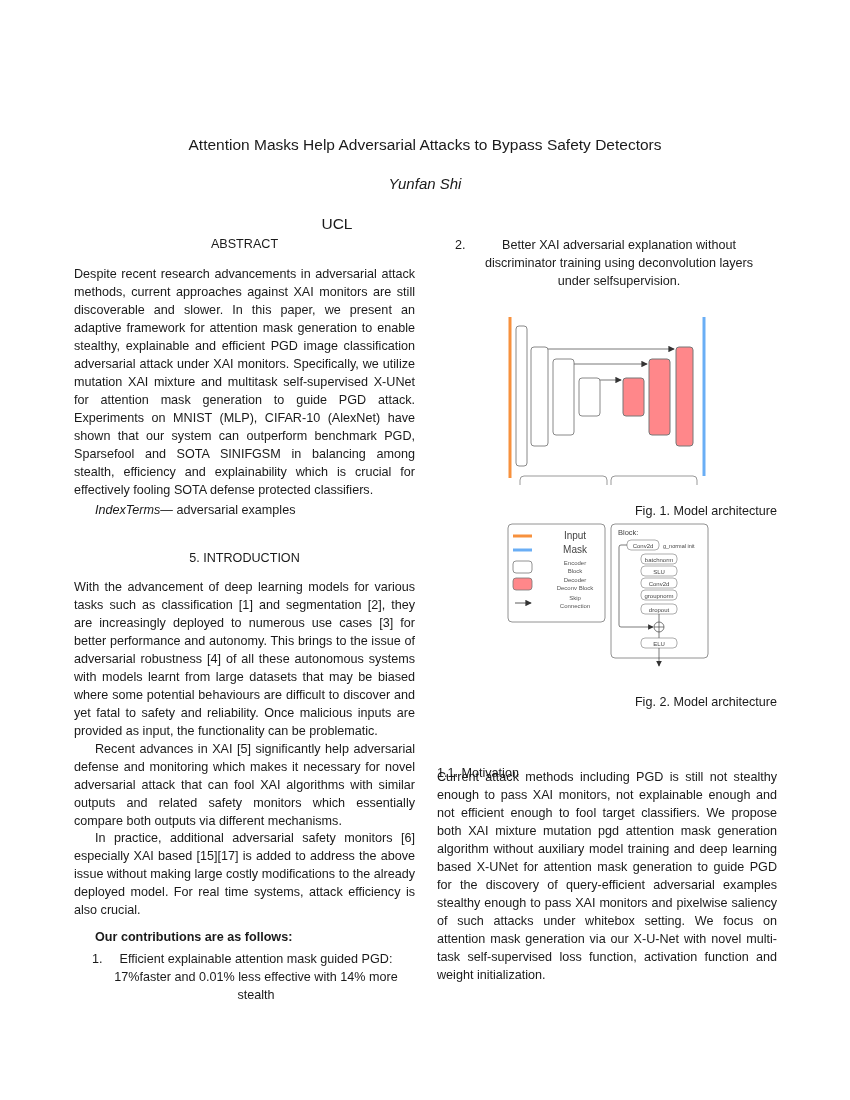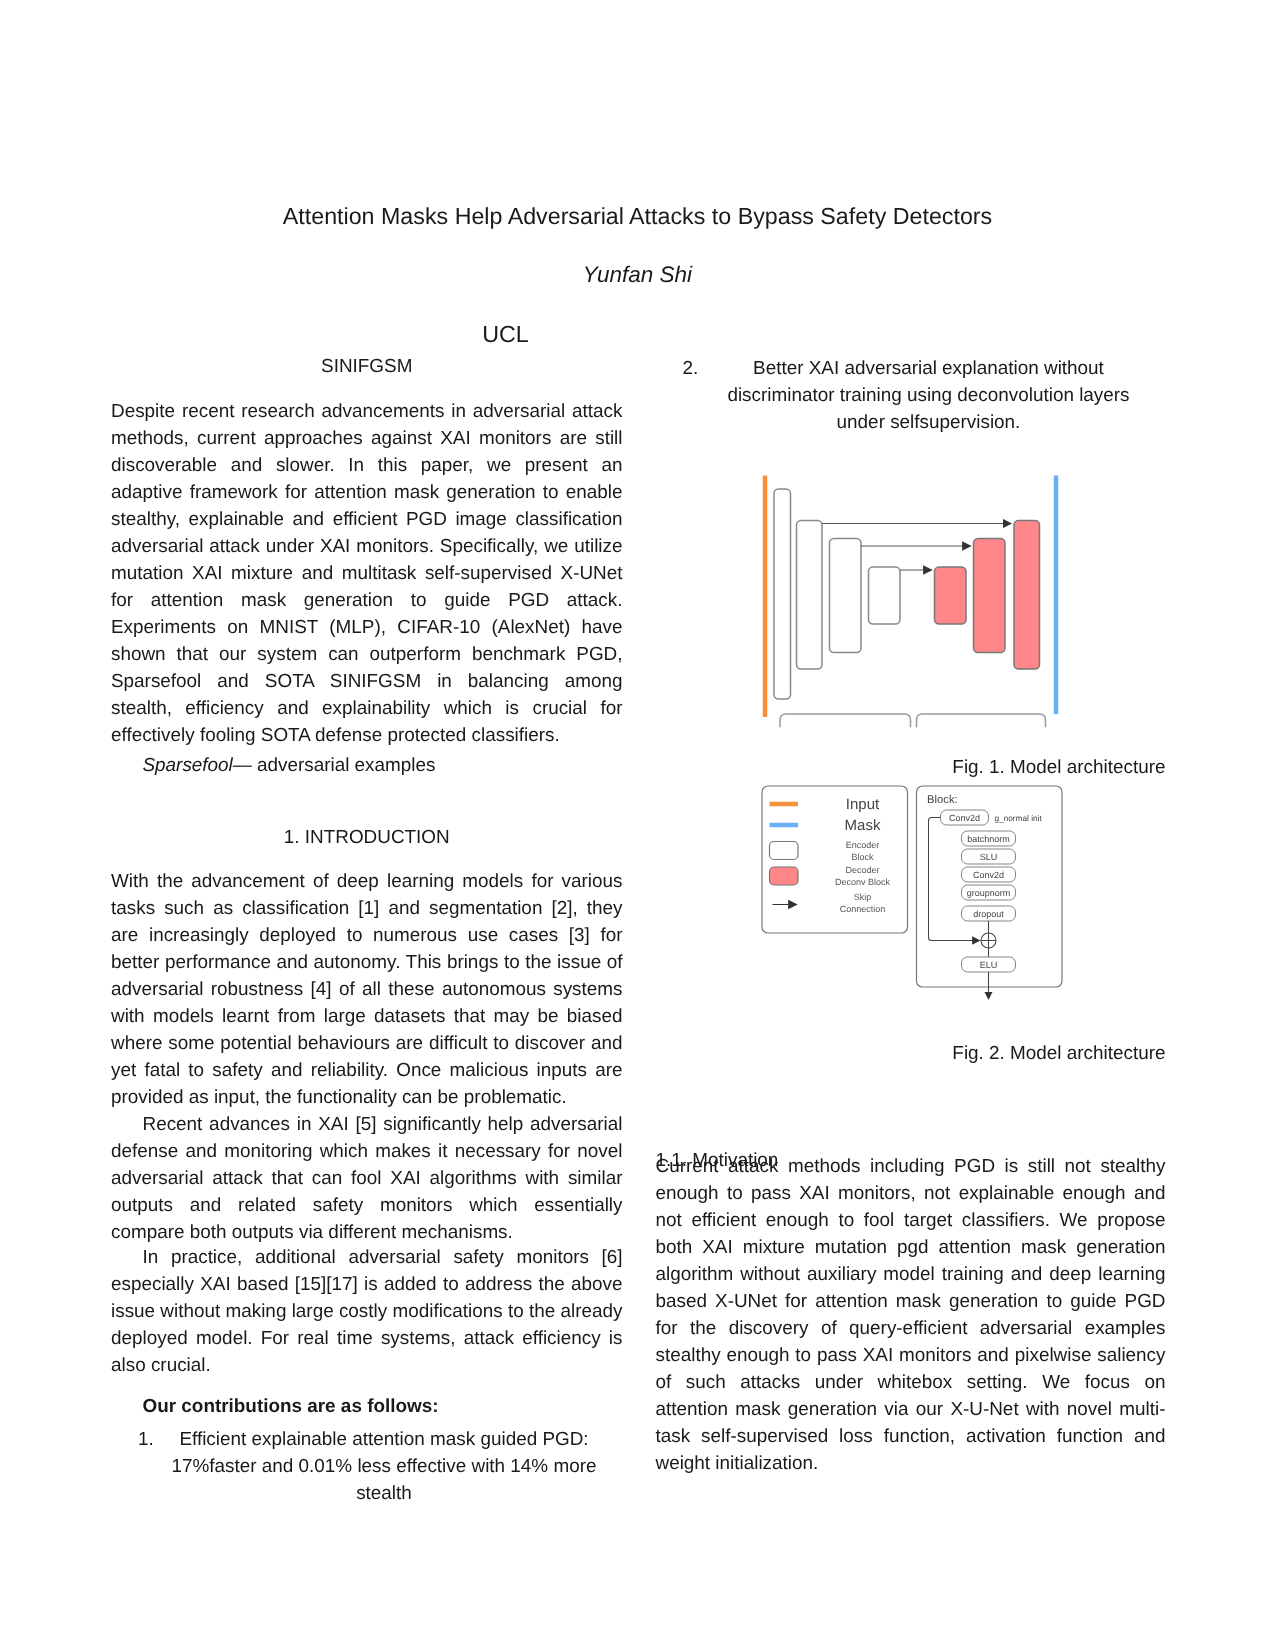--- a/index.html
+++ b/index.html
@@ -22,28 +22,28 @@
     .italic { font-style: italic; }
     svg text { font-family: "Liberation Sans", "DejaVu Sans", sans-serif; }
   </style>
 </head>
 <body>
 
 <div class="abs title">Attention Masks Help Adversarial Attacks to Bypass Safety Detectors</div>
 <div class="abs author">Yunfan Shi</div>
 <div class="abs affil">UCL</div>
 
-<div class="abs col-left heading" style="top:237px;">SINIFGSM</div>
+<div class="abs col-left heading" style="top:237px;">ABSTRACT</div>
 <div class="abs col-left para" style="top:265px;">Despite recent research advancements in adversarial attack methods, current approaches against XAI monitors are still discoverable and slower. In this paper, we present an adaptive framework for attention mask generation to enable stealthy, explainable and efficient PGD image classification adversarial attack under XAI monitors. Specifically, we utilize mutation XAI mixture and multitask self-supervised X-UNet for attention mask generation to guide PGD attack. Experiments on MNIST (MLP), CIFAR-10 (AlexNet) have shown that our system can outperform benchmark PGD, Sparsefool and SOTA SINIFGSM in balancing among stealth, efficiency and explainability which is crucial for effectively fooling SOTA defense protected classifiers.</div>
 
 <div class="abs col-left" style="top:503px; padding-left:21px; font-size:12.6px;">
-  <span class="italic">Sparsefool</span><span>— adversarial examples</span>
+  <span class="italic">IndexTerms</span><span>— adversarial examples</span>
 </div>
 
-<div class="abs col-left heading" style="top:551px;">1.  INTRODUCTION</div>
+<div class="abs col-left heading" style="top:551px;">5.  INTRODUCTION</div>
 
 <div class="abs col-left para" style="top:578px;">With the advancement of deep learning models for various tasks such as classification [1] and segmentation [2], they are increasingly deployed to numerous use cases [3] for better performance and autonomy. This brings to the issue of adversarial robustness [4] of all these autonomous systems with models learnt from large datasets that may be biased where some potential behaviours are difficult to discover and yet fatal to safety and reliability. Once malicious inputs are provided as input, the functionality can be problematic.</div>
 <div class="abs col-left para indent" style="top:740px;">Recent advances in XAI [5] significantly help adversarial defense and monitoring which makes it necessary for novel adversarial attack that can fool XAI algorithms with similar outputs and related safety monitors which essentially compare both outputs via different mechanisms.</div>
 <div class="abs col-left para indent" style="top:829px;">In practice, additional adversarial safety monitors [6] especially XAI based [15][17] is added to address the above issue without making large costly modifications to the already deployed model. For real time systems, attack efficiency is also crucial.</div>
 <div class="abs col-left para indent" style="top:928px;font-weight:bold;">Our contributions are as follows:</div>
 
 <div class="abs list-item" style="left:92px; width:310px; top:950px;">
   <span class="list-num">1.</span>
   <span class="list-text">Efficient explainable attention mask guided PGD: 17%faster and 0.01% less effective with 14% more stealth</span>
 </div>

